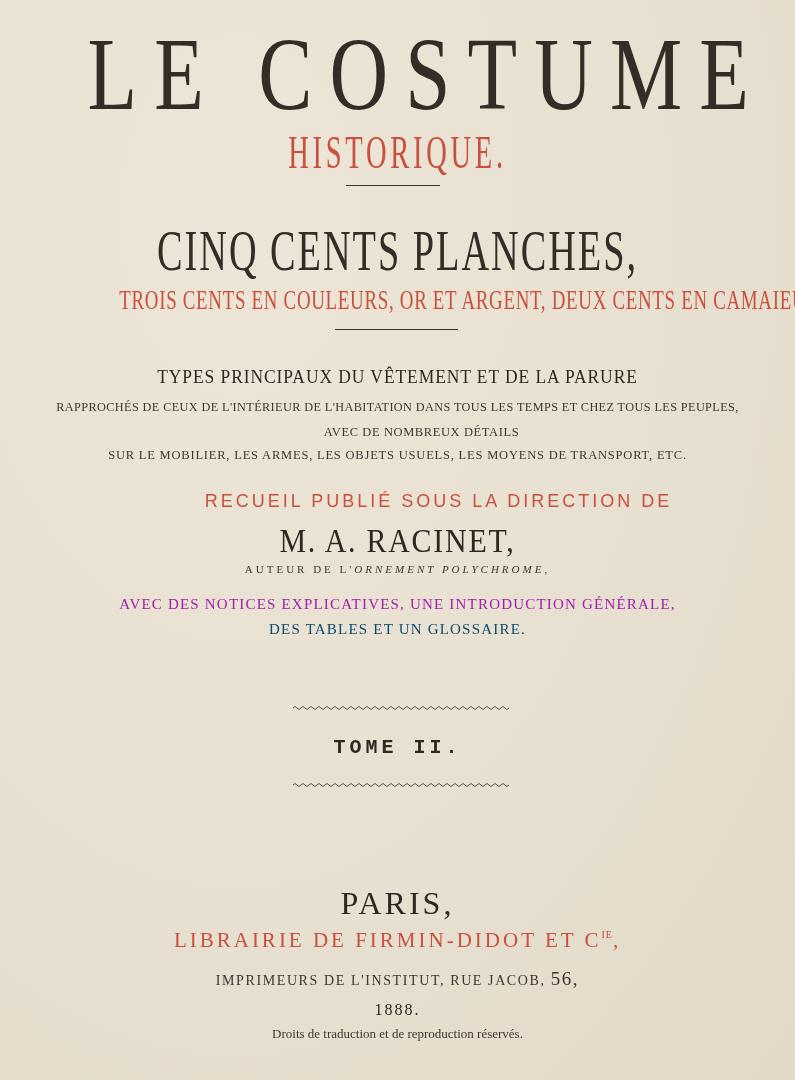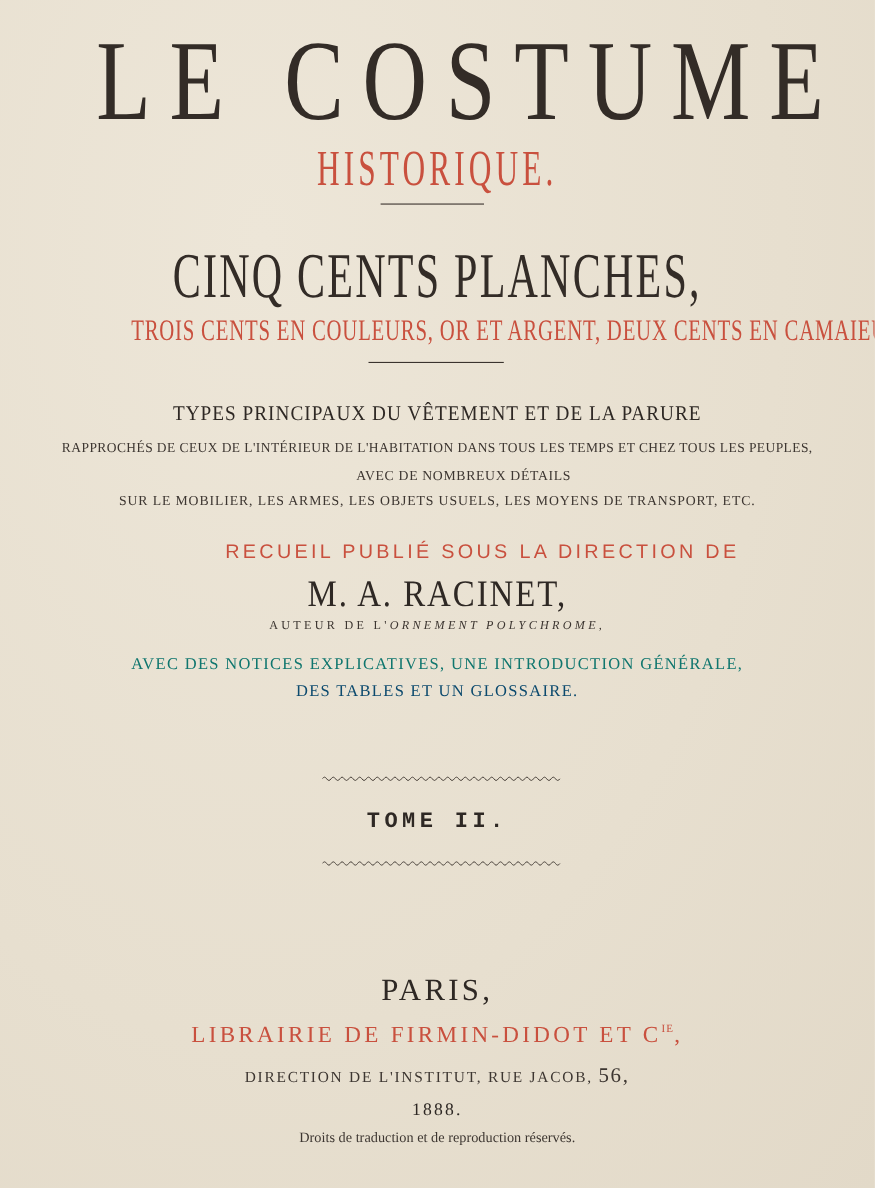--- a/index.html
+++ b/index.html
@@ -38,30 +38,30 @@
   .avec1 { top:425px; font-size:12.5px; letter-spacing:0.6px; color:#3d3631;padding-left:24px; }
   .sur { top:448px; font-size:12.5px; letter-spacing:0.8px; color:#3d3631; }
   .recueil {
     top:491px; font-size:18px; letter-spacing:3px;
     font-family:"Liberation Sans", sans-serif;
     margin-left:41px;
   }
   .racinet { top:522px; font-size:34px; letter-spacing:2px; transform:scaleX(0.88); transform-origin:center; }
   .auteur { top:563px; font-size:11px; letter-spacing:3px; color:#3d3631; }
   .auteur i { letter-spacing:3px;font-style:italic; }
-  .notices { top:596px; font-size:15px; letter-spacing:1.2px; color:#0f766e; }
+  .notices { top:596px; font-size:15px; letter-spacing:1.2px; color:#a21caf; }
   .tables { top:621px; font-size:15px; letter-spacing:1.2px; color:#0c4a6e; }
   .wavy { position:absolute; left:293px; width:218px; height:6px; }
   .wavy1 { top:705px; }
   .wavy2 { top:782px; }
   .tome {
     top:736px; font-size:20px; letter-spacing:4px; font-weight:bold;
     font-family:Liberation Mono, monospace; color:#2e2824;
   }
-  .paris { top:885px; font-size:28px; letter-spacing:3px; }
+  .paris { top:885px; font-size:32px; letter-spacing:3px; }
   .librairie { top:928px; font-size:21px; letter-spacing:3px; }
   .librairie sup { font-size:10px; vertical-align:9px; letter-spacing:1px; }
   .imprimeurs { top:968px; font-size:14px; letter-spacing:1.6px; color:#3d3631; }
   .imprimeurs .num { font-size:19px; }
   .year { top:1001px; font-size:16px; letter-spacing:2px; }
   .droits { top:1026px; font-size:13px; color:#3d3631; }
 </style>
 </head>
 <body>
 
@@ -92,16 +92,16 @@
 <div class="line tome">TOME II.</div>
 <svg class="wavy wavy2" viewBox="0 0 218 6" preserveAspectRatio="none">
   <path d="M0 3 Q2 0 4 3 T8 3 T12 3 T16 3 T20 3 T24 3 T28 3 T32 3 T36 3 T40 3 T44 3 T48 3 T52 3 T56 3 T60 3 T64 3 T68 3 T72 3 T76 3 T80 3 T84 3 T88 3 T92 3 T96 3 T100 3 T104 3 T108 3 T112 3 T116 3 T120 3 T124 3 T128 3 T132 3 T136 3 T140 3 T144 3 T148 3 T152 3 T156 3 T160 3 T164 3 T168 3 T172 3 T176 3 T180 3 T184 3 T188 3 T192 3 T196 3 T200 3 T204 3 T208 3 T212 3 T216 3" fill="none" stroke="#4a423b" stroke-width="0.9"></path>
 </svg>
 
 <div class="line paris">PARIS,</div>
 <div class="line librairie red">
   <span>LIBRAIRIE DE FIRMIN-DIDOT ET C</span><sup>IE</sup><span>,</span>
 </div>
 <div class="line imprimeurs">
-  <span>DIRECTION DE L'INSTITUT, RUE JACOB,</span> <span class="num">56,</span>
+  <span>IMPRIMEURS DE L'INSTITUT, RUE JACOB,</span> <span class="num">56,</span>
 </div>
 <div class="line year">1888.</div>
 <div class="line droits">Droits de traduction et de reproduction réservés.</div>
 
 </body></html>

